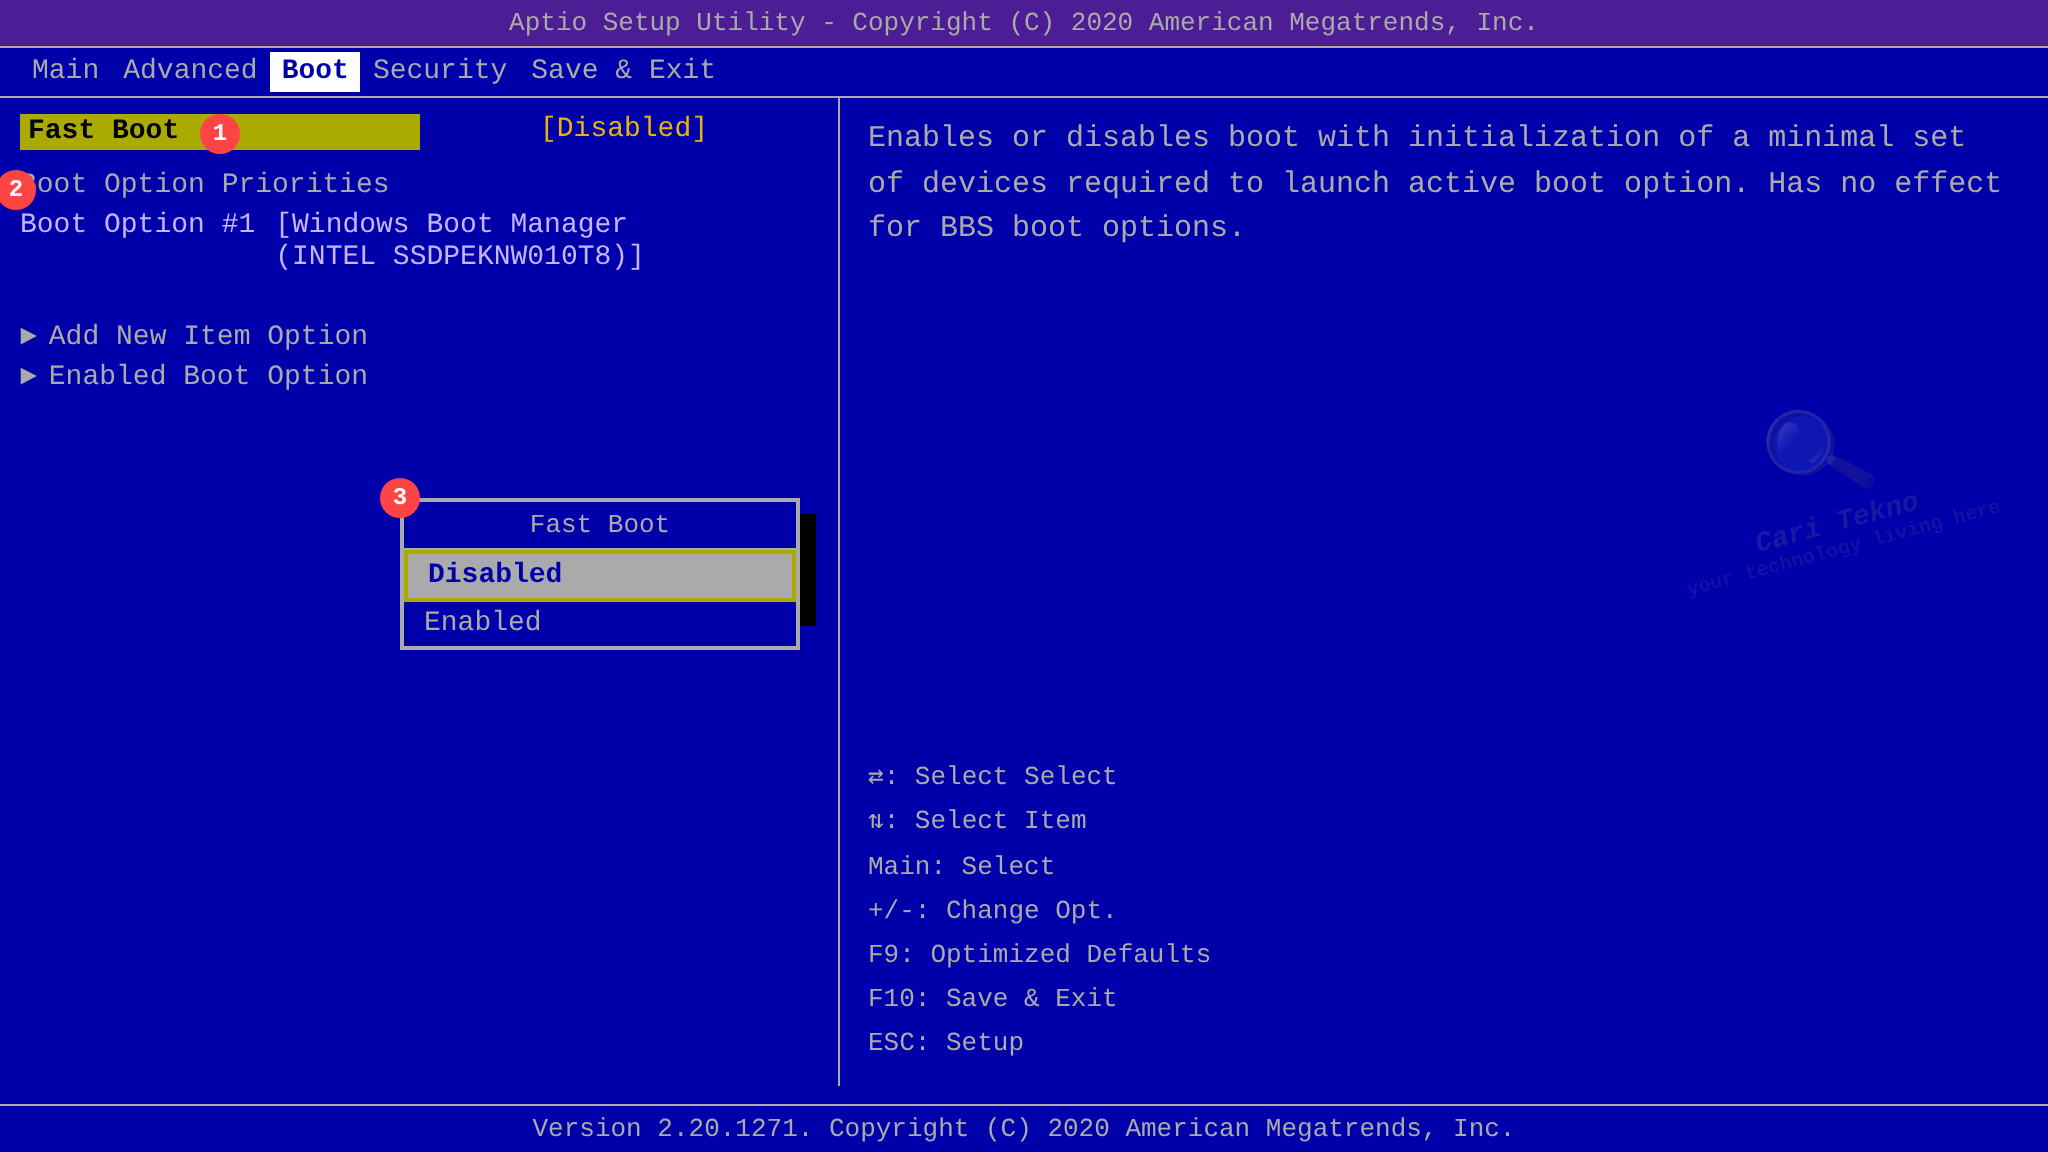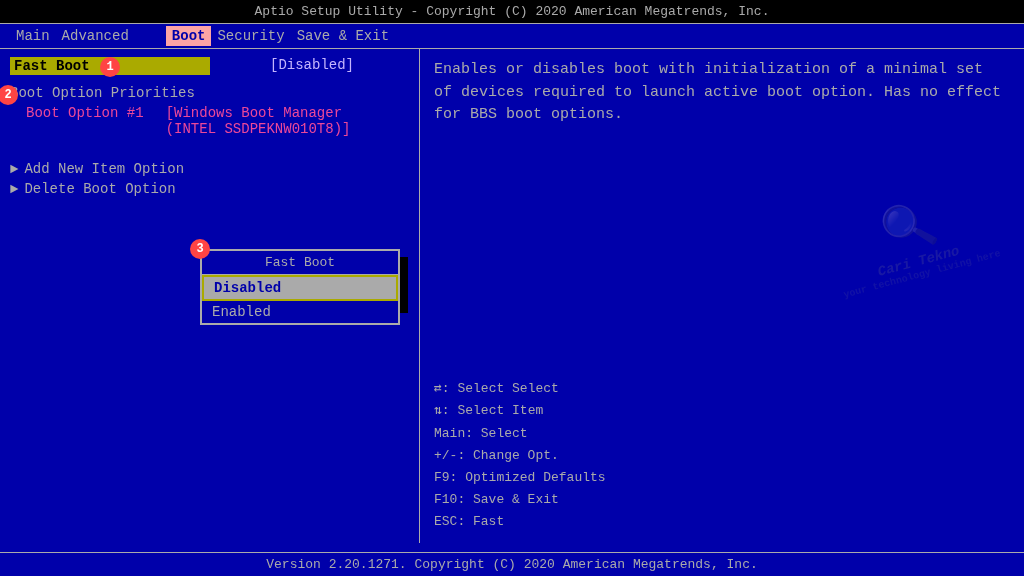--- a/index.html
+++ b/index.html
@@ -9,21 +9,21 @@
       background: #0000aa;
       font-family: 'Courier New', Courier, monospace;
       font-size: 14px;
       color: #aaaaaa;
       overflow: hidden;
       position: relative;
     }
 
     
     #title-bar {
-      background: #000000;
+      background: #4c1d95;
       text-align: center;
       padding: 4px 0;
       color: #aaaaaa;
       font-size: 13px;
       border-bottom: 1px solid #aaaaaa;
     }
 
     
     #menu-bar {
       background: #0000aa;
@@ -33,24 +33,23 @@
       padding: 2px 10px;
       border-bottom: 1px solid #aaaaaa;
     }
     .menu-item {
       color: #aaaaaa;
       cursor: pointer;
       padding: 2px 6px;
       font-size: 14px;
     }
     .menu-item.active {
-      background: #fca5a5;
+      background: #ffffff;
       color: #0000aa;
       font-weight: bold;
-      margin-left: 31px;
     }
 
     
     #main {
       display: flex;
       flex-direction: row;
       height: calc(576px - 28px - 26px - 28px);
     }
 
     
@@ -72,34 +71,33 @@
       color: #aaaaaa;
       min-width: 200px;
     }
     .setting-label.highlight {
       background: #aaaa00;
       color: #000000;
       font-weight: bold;
       padding: 1px 4px;
     }
     .setting-value {
-      color: #c4b5fd;
+      color: #eab308;
       margin-left: 10px;
     }
 
     .section-label {
       color: #aaaaaa;
       margin-top: 8px;
       margin-bottom: 4px;
     }
 
     .sub-item {
-      margin-left: 16px;
-      color: #ec4899;
-      gap: 12px;
+      margin-left: 0;
+      color: #c4b5fd;
     }
 
     .arrow-item {
       display: flex;
       align-items: center;
       margin-top: 10px;
       cursor: pointer;
     }
     .arrow-item .arrow {
       color: #aaaaaa;
@@ -263,21 +261,21 @@
       <span>Boot Option #1</span>
       <span style="margin-left:10px;">[Windows Boot Manager<br>(INTEL SSDPEKNW010T8)]</span>
     </div>
 
     <div class="arrow-item" style="margin-top:24px;">
       <span class="arrow">►</span>
       <span>Add New Item Option</span>
     </div>
     <div class="arrow-item" style="margin-top:4px;">
       <span class="arrow">►</span>
-      <span>Delete Boot Option</span>
+      <span>Enabled Boot Option</span>
     </div>
 
     <div id="popup-overlay">
 
       <div id="popup-shadow">&nbsp;<br>&nbsp;<br>&nbsp;</div>
 
       <div id="popup-box">
         <span class="badge" style="background:#ff4444;color:white;top:-12px;left:-12px;">3</span>
         <div id="popup-title">Fast Boot</div>
         <div class="popup-option selected">Disabled</div>
@@ -296,21 +294,21 @@
       <span style="font-size:10px; opacity:0.7;">your technology living here</span>
     </div>
 
     <div id="key-help">
       <div>⇄: Select Select</div>
       <div>⇅: Select Item</div>
       <div>Main: Select</div>
       <div>+/-: Change Opt.</div>
       <div>F9: Optimized Defaults</div>
       <div>F10: Save &amp; Exit</div>
-      <div>ESC: Fast</div>
+      <div>ESC: Setup</div>
     </div>
   </div>
 
 </div>
 
 <div id="bottom-bar">
   <span>Version 2.20.1271. Copyright (C) 2020 American Megatrends, Inc.</span>
 </div>
 
 </body></html>

